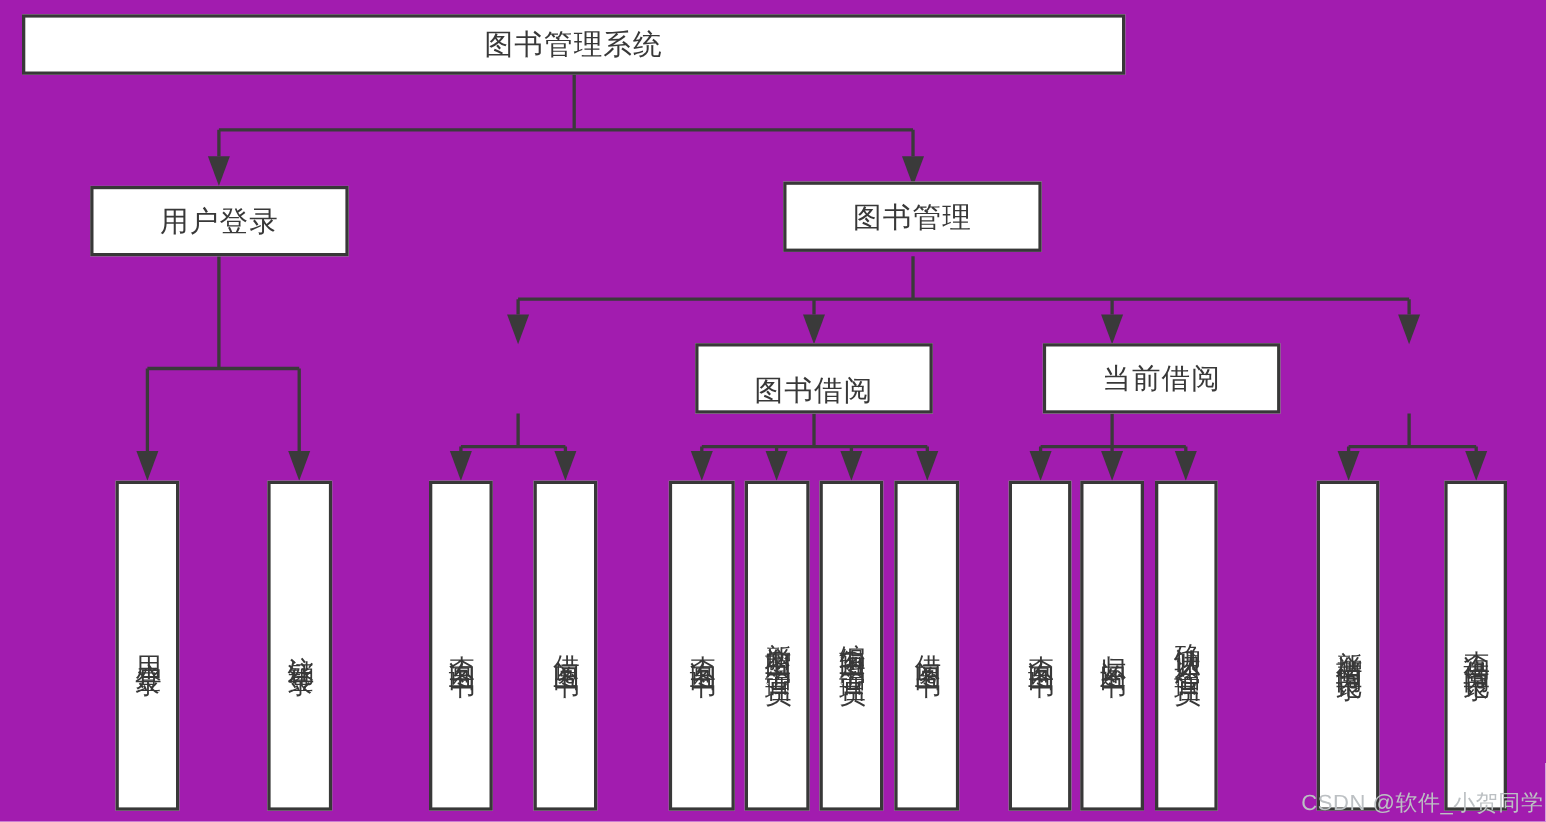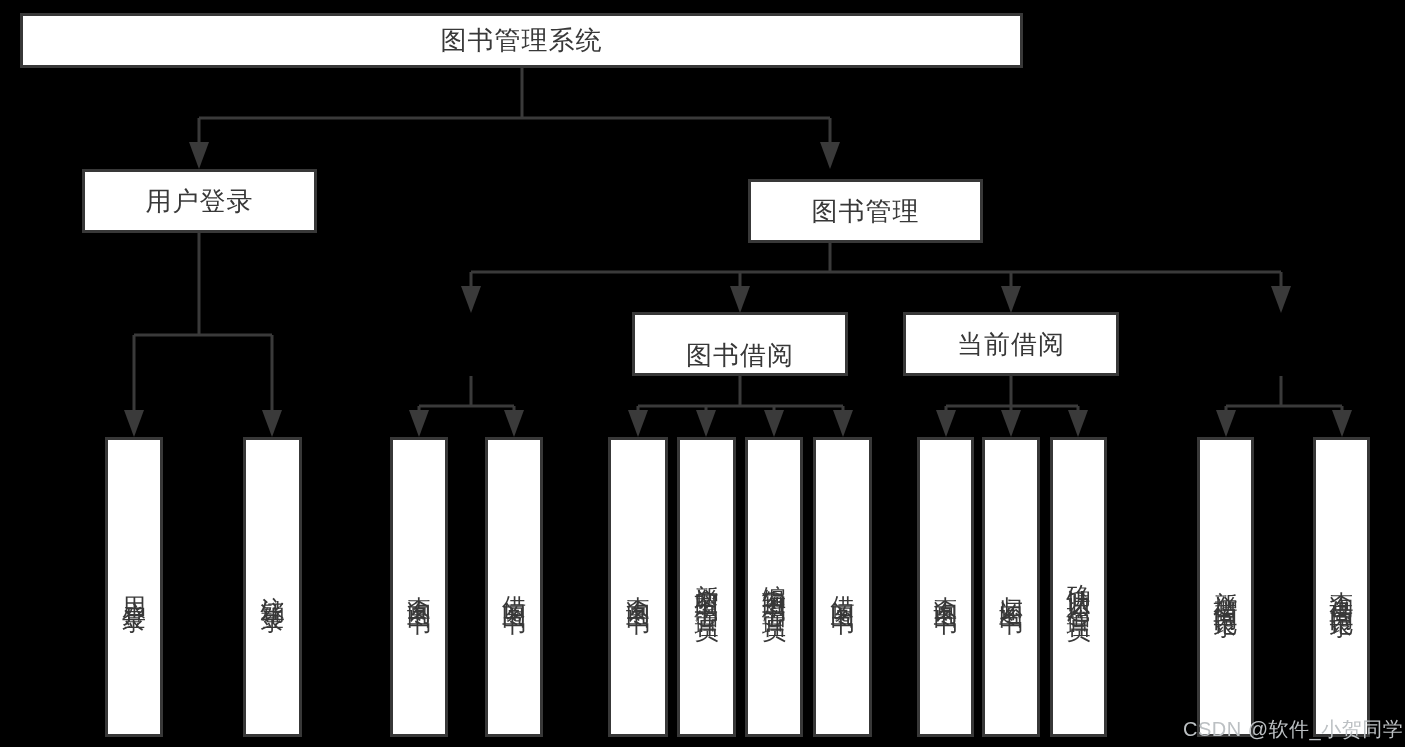--- a/index.html
+++ b/index.html
@@ -1,20 +1,20 @@
 <!DOCTYPE html>
 <html><head>
 <meta charset="utf-8">
 <style>
   html, body { margin: 0; padding: 0; background: #ffffff; }
   #canvas {
     position: relative;
     width: 1405px;
     height: 747px;
-    background: #000000;
+    background: #a21caf;
     overflow: hidden;
     font-family: "Liberation Sans", "DejaVu Sans", sans-serif;
   }
   #connectors {
     position: absolute;
     left: 0; top: 0;
     width: 1405px; height: 747px;
     z-index: 1;
   }
   #connectors path {
@@ -102,28 +102,28 @@
     <polygon points="1332,410 1352,410 1342,437"></polygon>
   </svg>
 
   <div class="node hnode" style="left:20px; top:13px; width:1003px; height:55px;">
     <span>图书管理系统</span>
   </div>
 
   <div class="node hnode" style="left:82px; top:169px; width:235px; height:64px;">
     <span>用户登录</span>
   </div>
-  <div class="node hnode" style="left:712px; top:179px; width:235px; height:64px;margin-left:36px;">
+  <div class="node hnode" style="left:712px; top:165px; width:235px; height:64px;">
     <span>图书管理</span>
   </div>
 
   <div class="node hnode" style="left:632px; top:312px; width:216px; height:64px;align-items:flex-end;">
     <span>图书借阅</span>
   </div>
-  <div class="node hnode" style="left:903px; top:312px; width:216px; height:64px;justify-content:center;">
+  <div class="node hnode" style="left:948px; top:312px; width:216px; height:64px;justify-content:center;">
     <span>当前借阅</span>
   </div>
 
   <div class="node vnode" style="left:105px; top:437px; width:58px; height:300px;">
     <span class="vtext">用户登录</span>
   </div>
   <div class="node vnode" style="left:243px; top:437px; width:59px; height:300px;">
     <span class="vtext">注销登录</span>
   </div>
 

